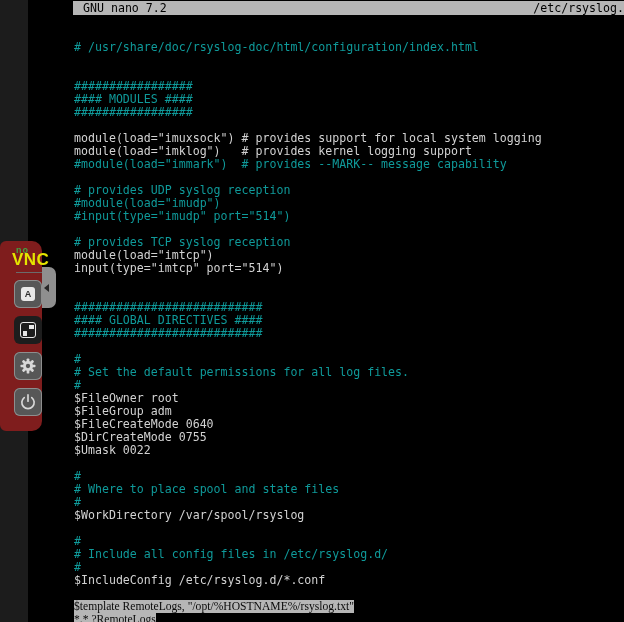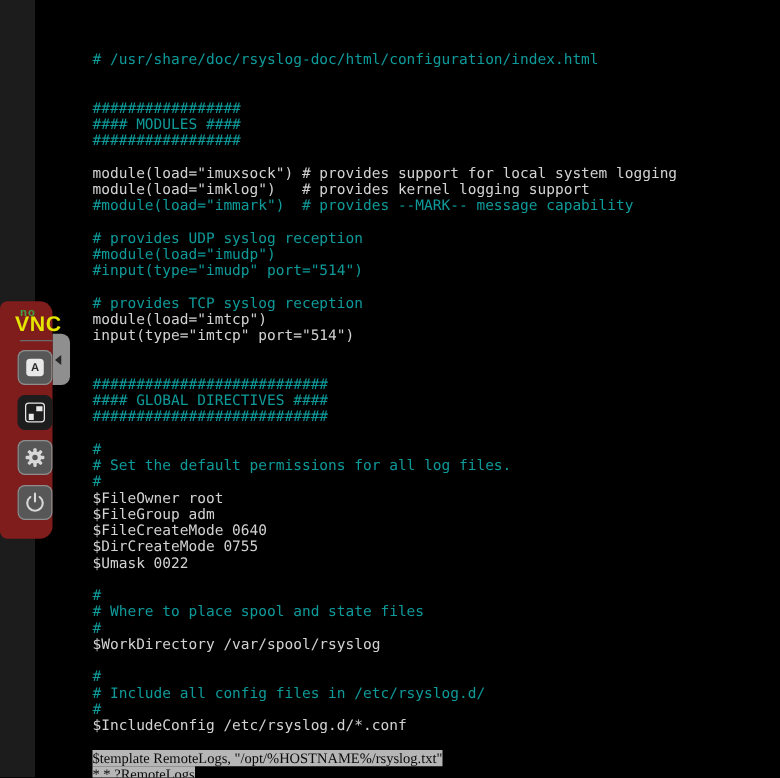--- a/index.html
+++ b/index.html
@@ -72,20 +72,24 @@
     border-top:4px solid transparent; border-bottom:4px solid transparent;
     border-right:5px solid #262626;
   }
 </style>
 </head>
 <body>
 
 <div class="page-bg"></div>
 
 <div class="screen">
+  <div class="titlebar">
+    <span class="left">GNU nano 7.2</span>
+    <span class="right">/etc/rsyslog.</span>
+  </div>
   <div class="editor">
     <div><div class="ln c"># /usr/share/doc/rsyslog-doc/html/configuration/index.html</div><div class="ln t"></div><div class="ln t"></div><div class="ln c">#################</div><div class="ln c">#### MODULES ####</div><div class="ln c">#################</div><div class="ln t"></div><div class="ln t">module(load="imuxsock") # provides support for local system logging</div><div class="ln t">module(load="imklog")   # provides kernel logging support</div><div class="ln c">#module(load="immark")  # provides --MARK-- message capability</div><div class="ln t"></div><div class="ln c"># provides UDP syslog reception</div><div class="ln c">#module(load="imudp")</div><div class="ln c">#input(type="imudp" port="514")</div><div class="ln t"></div><div class="ln c"># provides TCP syslog reception</div><div class="ln t">module(load="imtcp")</div><div class="ln t">input(type="imtcp" port="514")</div><div class="ln t"></div><div class="ln t"></div><div class="ln c">###########################</div><div class="ln c">#### GLOBAL DIRECTIVES ####</div><div class="ln c">###########################</div><div class="ln t"></div><div class="ln c">#</div><div class="ln c"># Set the default permissions for all log files.</div><div class="ln c">#</div><div class="ln t">$FileOwner root</div><div class="ln t">$FileGroup adm</div><div class="ln t">$FileCreateMode 0640</div><div class="ln t">$DirCreateMode 0755</div><div class="ln t">$Umask 0022</div><div class="ln t"></div><div class="ln c">#</div><div class="ln c"># Where to place spool and state files</div><div class="ln c">#</div><div class="ln t">$WorkDirectory /var/spool/rsyslog</div><div class="ln t"></div><div class="ln c">#</div><div class="ln c"># Include all config files in /etc/rsyslog.d/</div><div class="ln c">#</div><div class="ln t">$IncludeConfig /etc/rsyslog.d/*.conf</div><div class="ln t"></div><div class="ln"><span class="sel">$template RemoteLogs, "/opt/%HOSTNAME%/rsyslog.txt"</span></div><div class="ln"><span class="sel">*.* ?RemoteLogs</span></div></div>
   </div>
 </div>
 
 <div class="vnc-panel">
   <div class="vnc-logo">
     <span class="no">no</span>
     <span class="vnc">VNC</span>
   </div>

